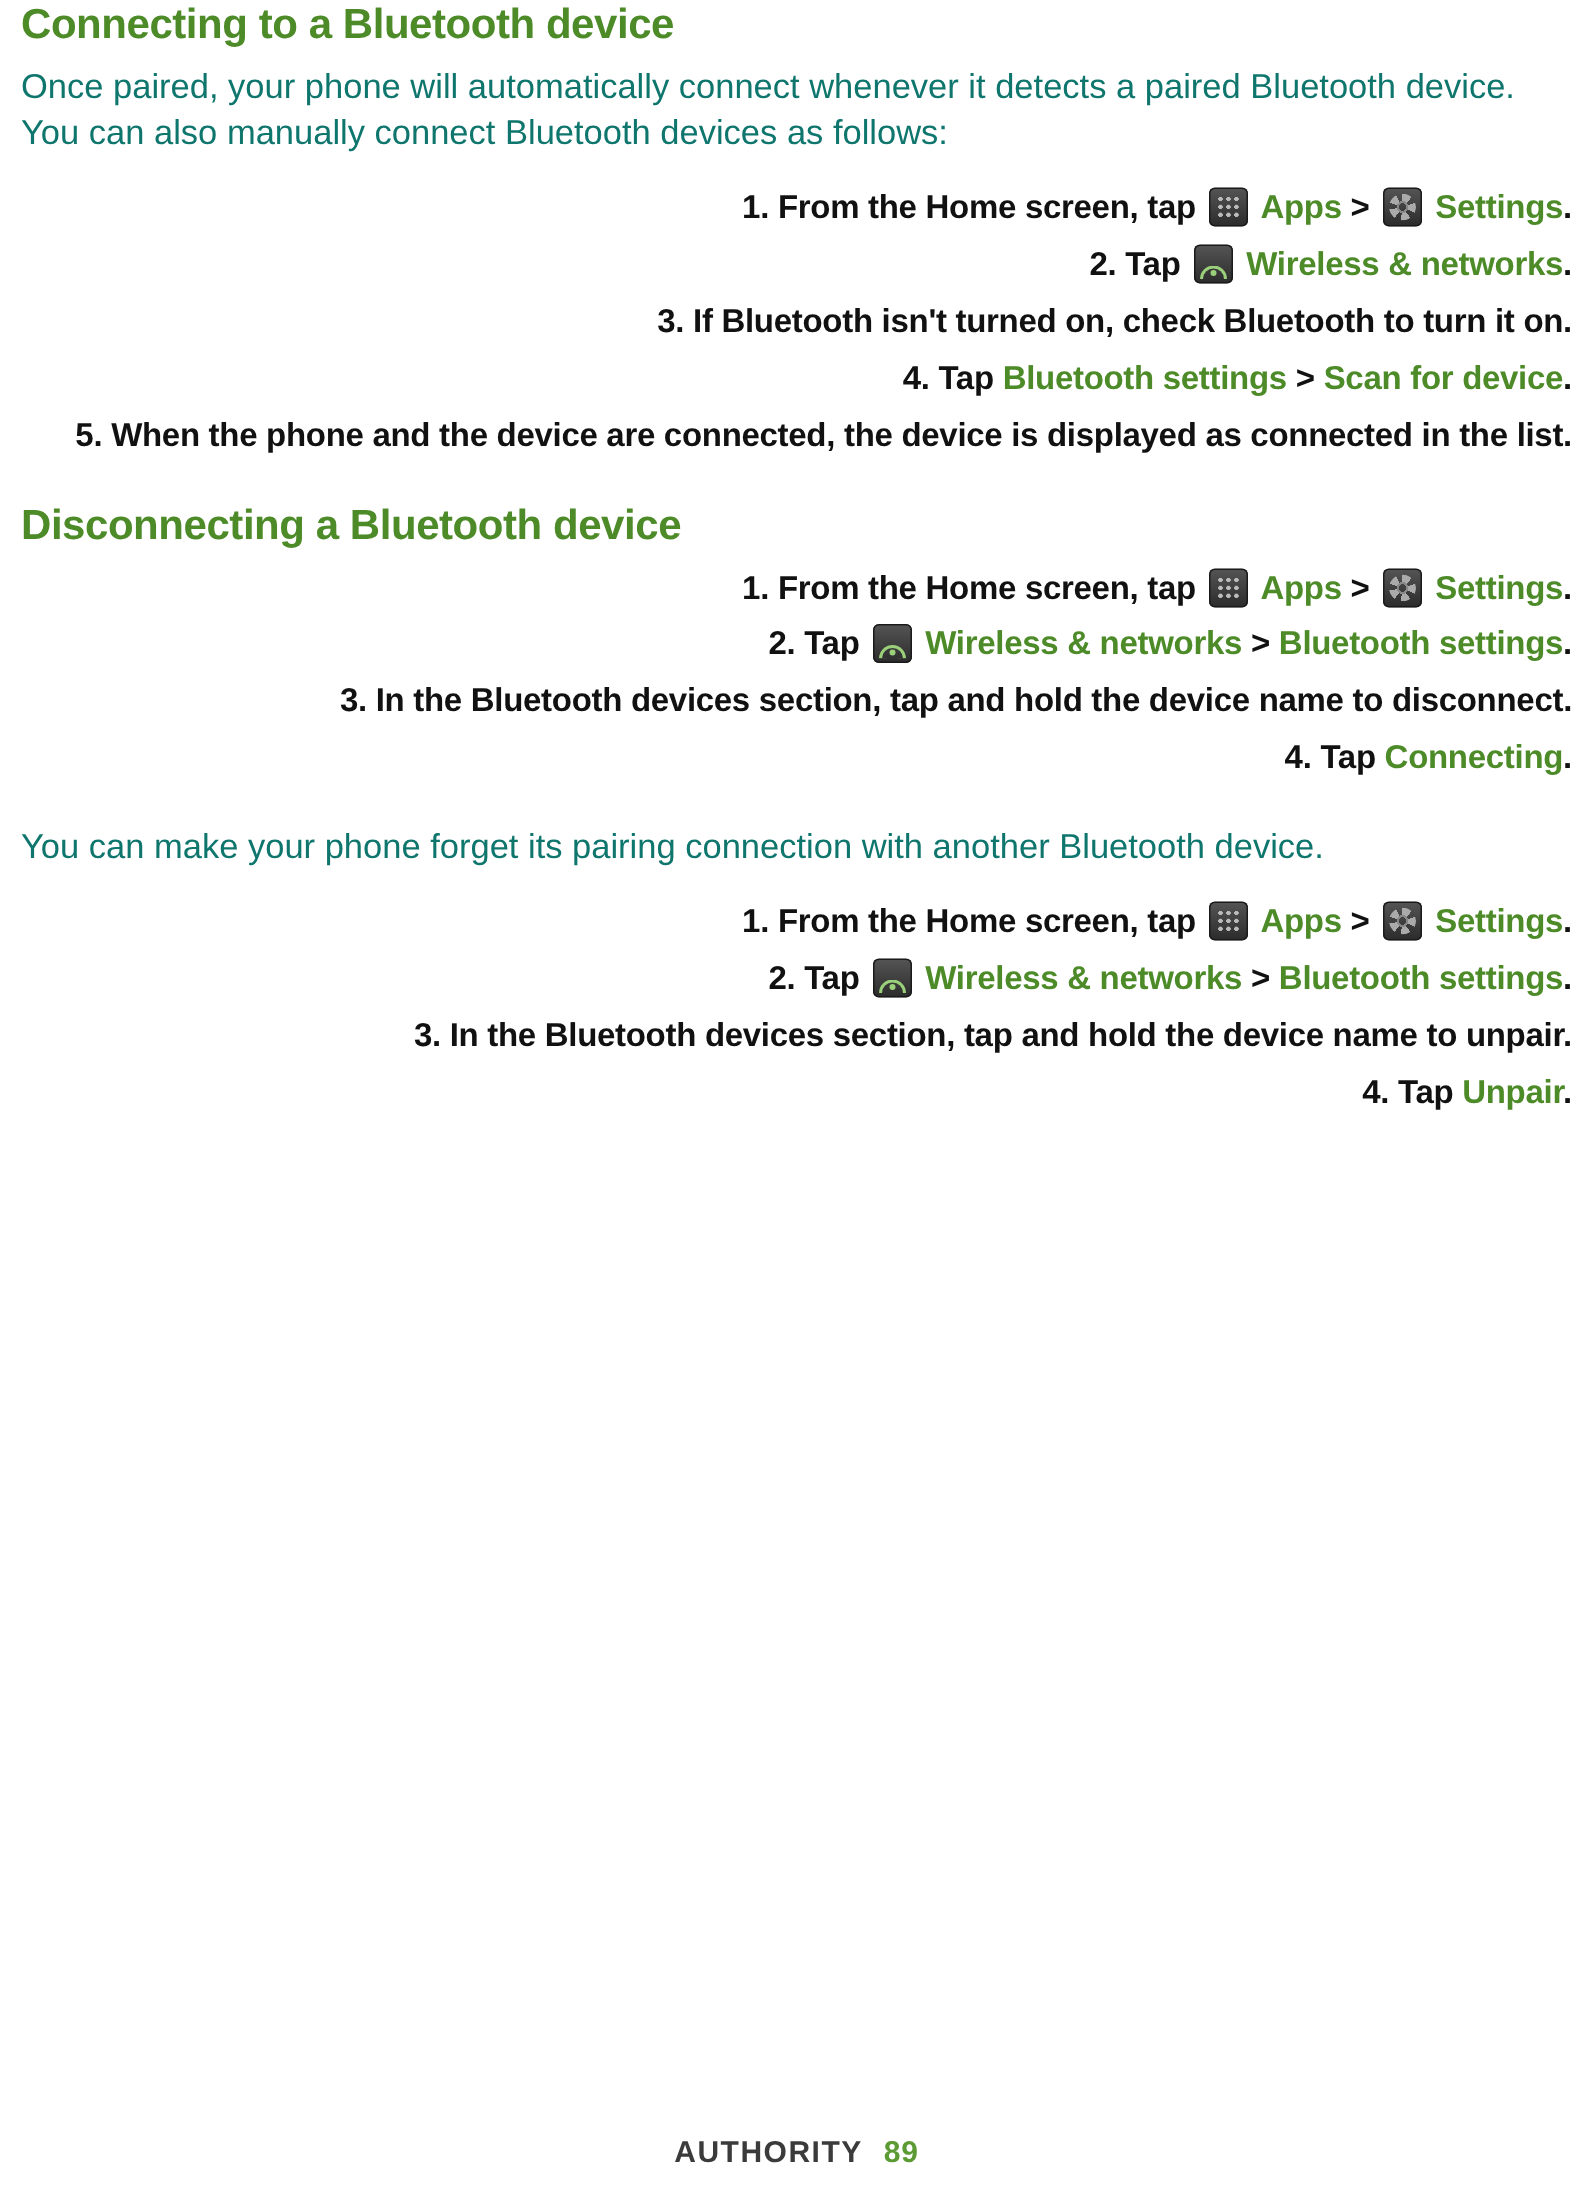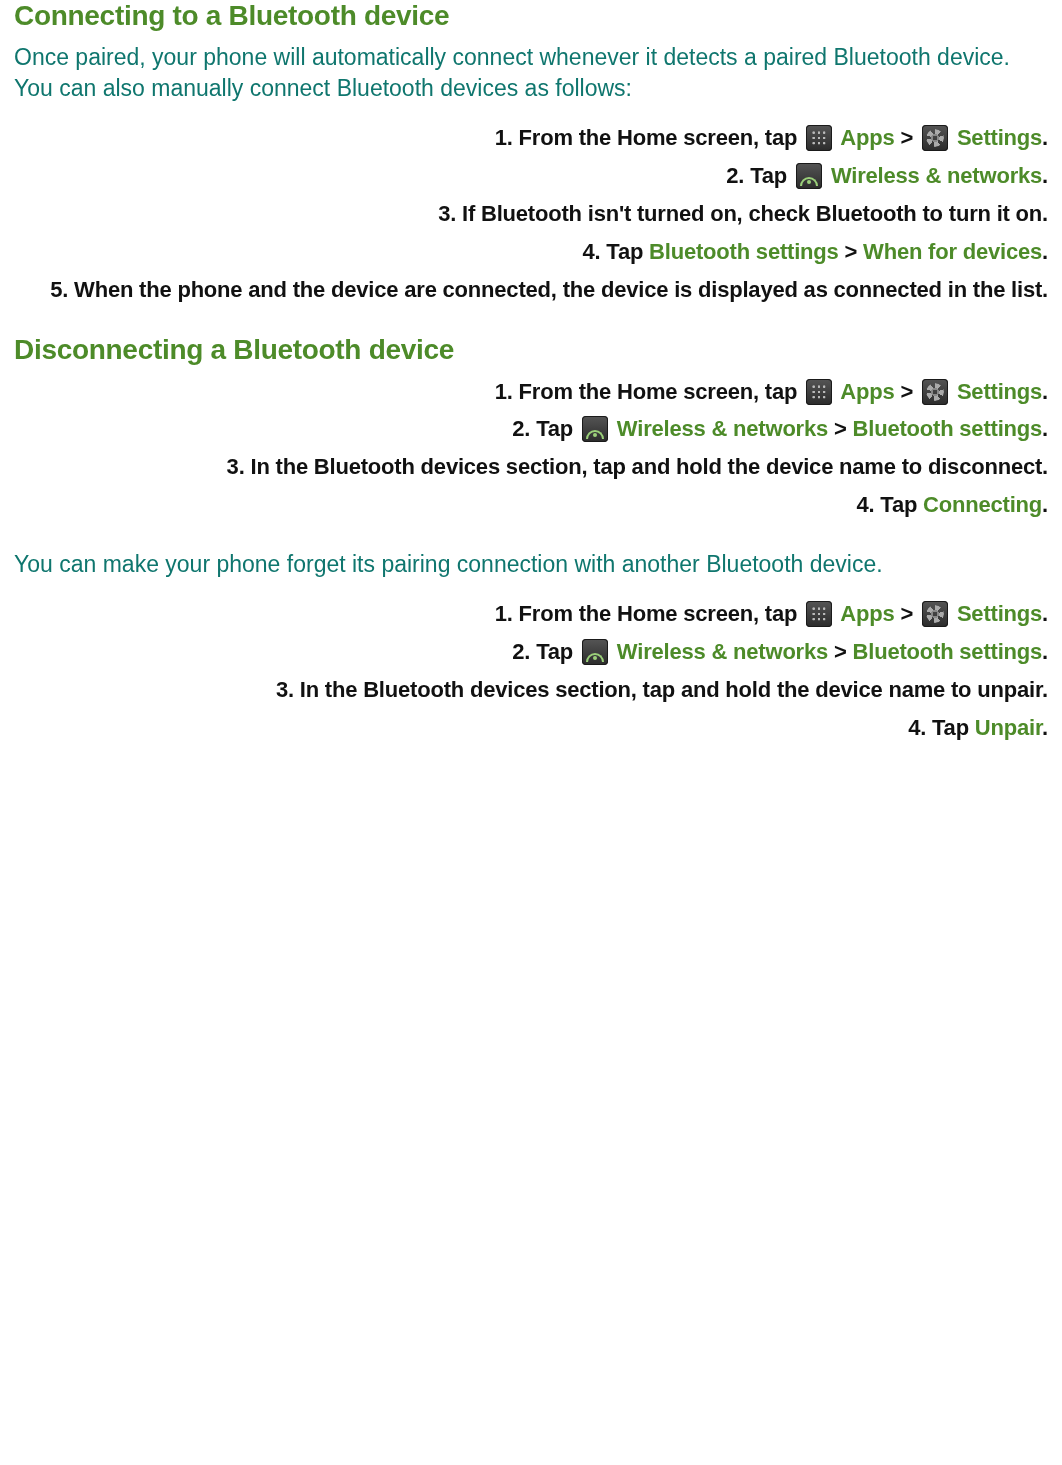--- a/index.html
+++ b/index.html
@@ -168,21 +168,21 @@
       <span>Tap</span>
       <span class="ic ic-wireless"></span>
       <span class="hl">Wireless &amp; networks</span><span>.</span>
     </li>
     <li>
       <span>If Bluetooth isn't turned on, check Bluetooth to turn it on.</span>
     </li>
     <li>
       <span>Tap </span><span class="hl">Bluetooth settings</span>
       <span> </span><span>&gt;</span><span> </span>
-      <span class="hl">When for devices</span><span>.</span>
+      <span class="hl">Scan for device</span><span>.</span>
     </li>
     <li>
       <span>When the phone and the device are connected, the device is displayed as connected in the list.</span>
     </li>
   </ol>
 
 
   <h2 class="section-sub">Disconnecting a Bluetooth device</h2>
   <ol class="steps">
     <li>
@@ -226,13 +226,17 @@
       <span class="hl">Bluetooth settings</span><span>.</span>
     </li>
     <li>
       <span>In the Bluetooth devices section, tap and hold the device name to unpair.</span>
     </li>
     <li>
       <span>Tap </span><span class="hl">Unpair</span><span>.</span>
     </li>
   </ol>
 
+  <div class="footer">
+    <span class="brand">AUTHORITY</span>
+    <span class="pg">89</span>
+  </div>
 </div>
 
 </body></html>

